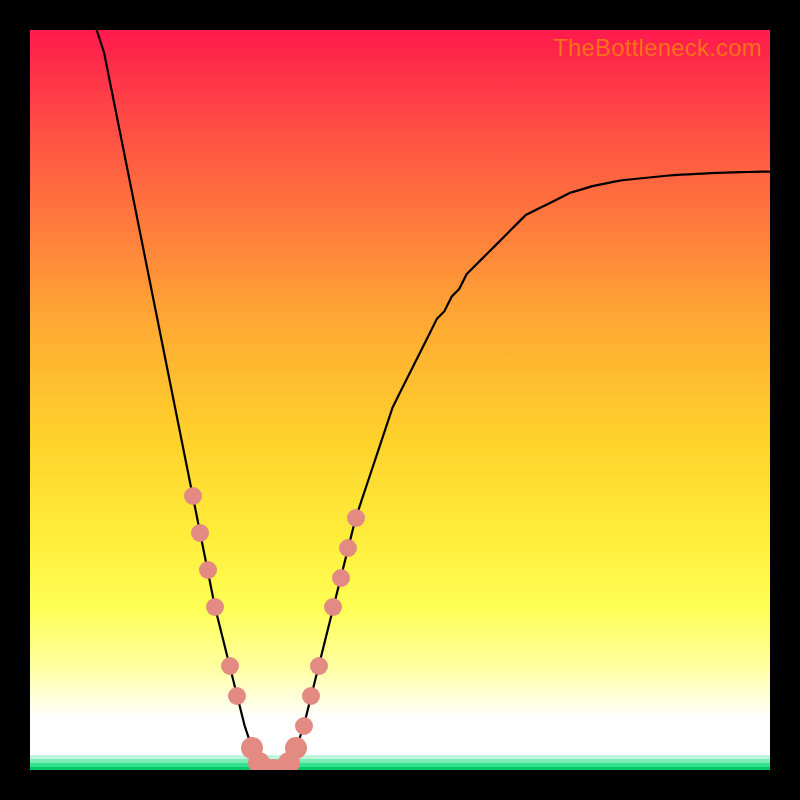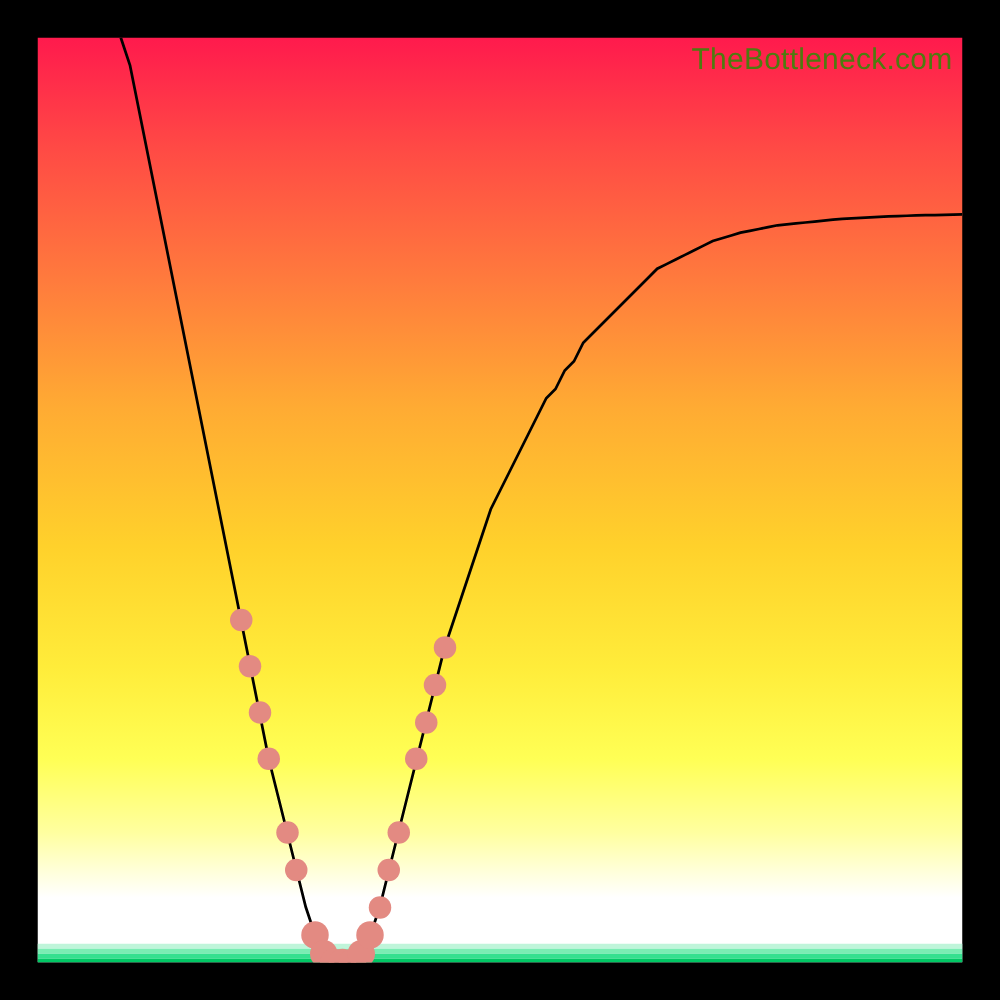--- a/index.html
+++ b/index.html
@@ -31,21 +31,21 @@
   }
   .green-stripe {
     position: absolute;
     left: 0; right: 0;
     pointer-events: none;
   }
   .watermark {
     position: absolute;
     top: 4px;
     right: 8px;
-    color: #4d7c0f;
+    color: #f97316;
     font-size: 24px;
     font-weight: 400;
     letter-spacing: 0.2px;
     user-select: none;
   }
   svg.curve {
     position: absolute;
     inset: 0;
     width: 100%;
     height: 100%;

